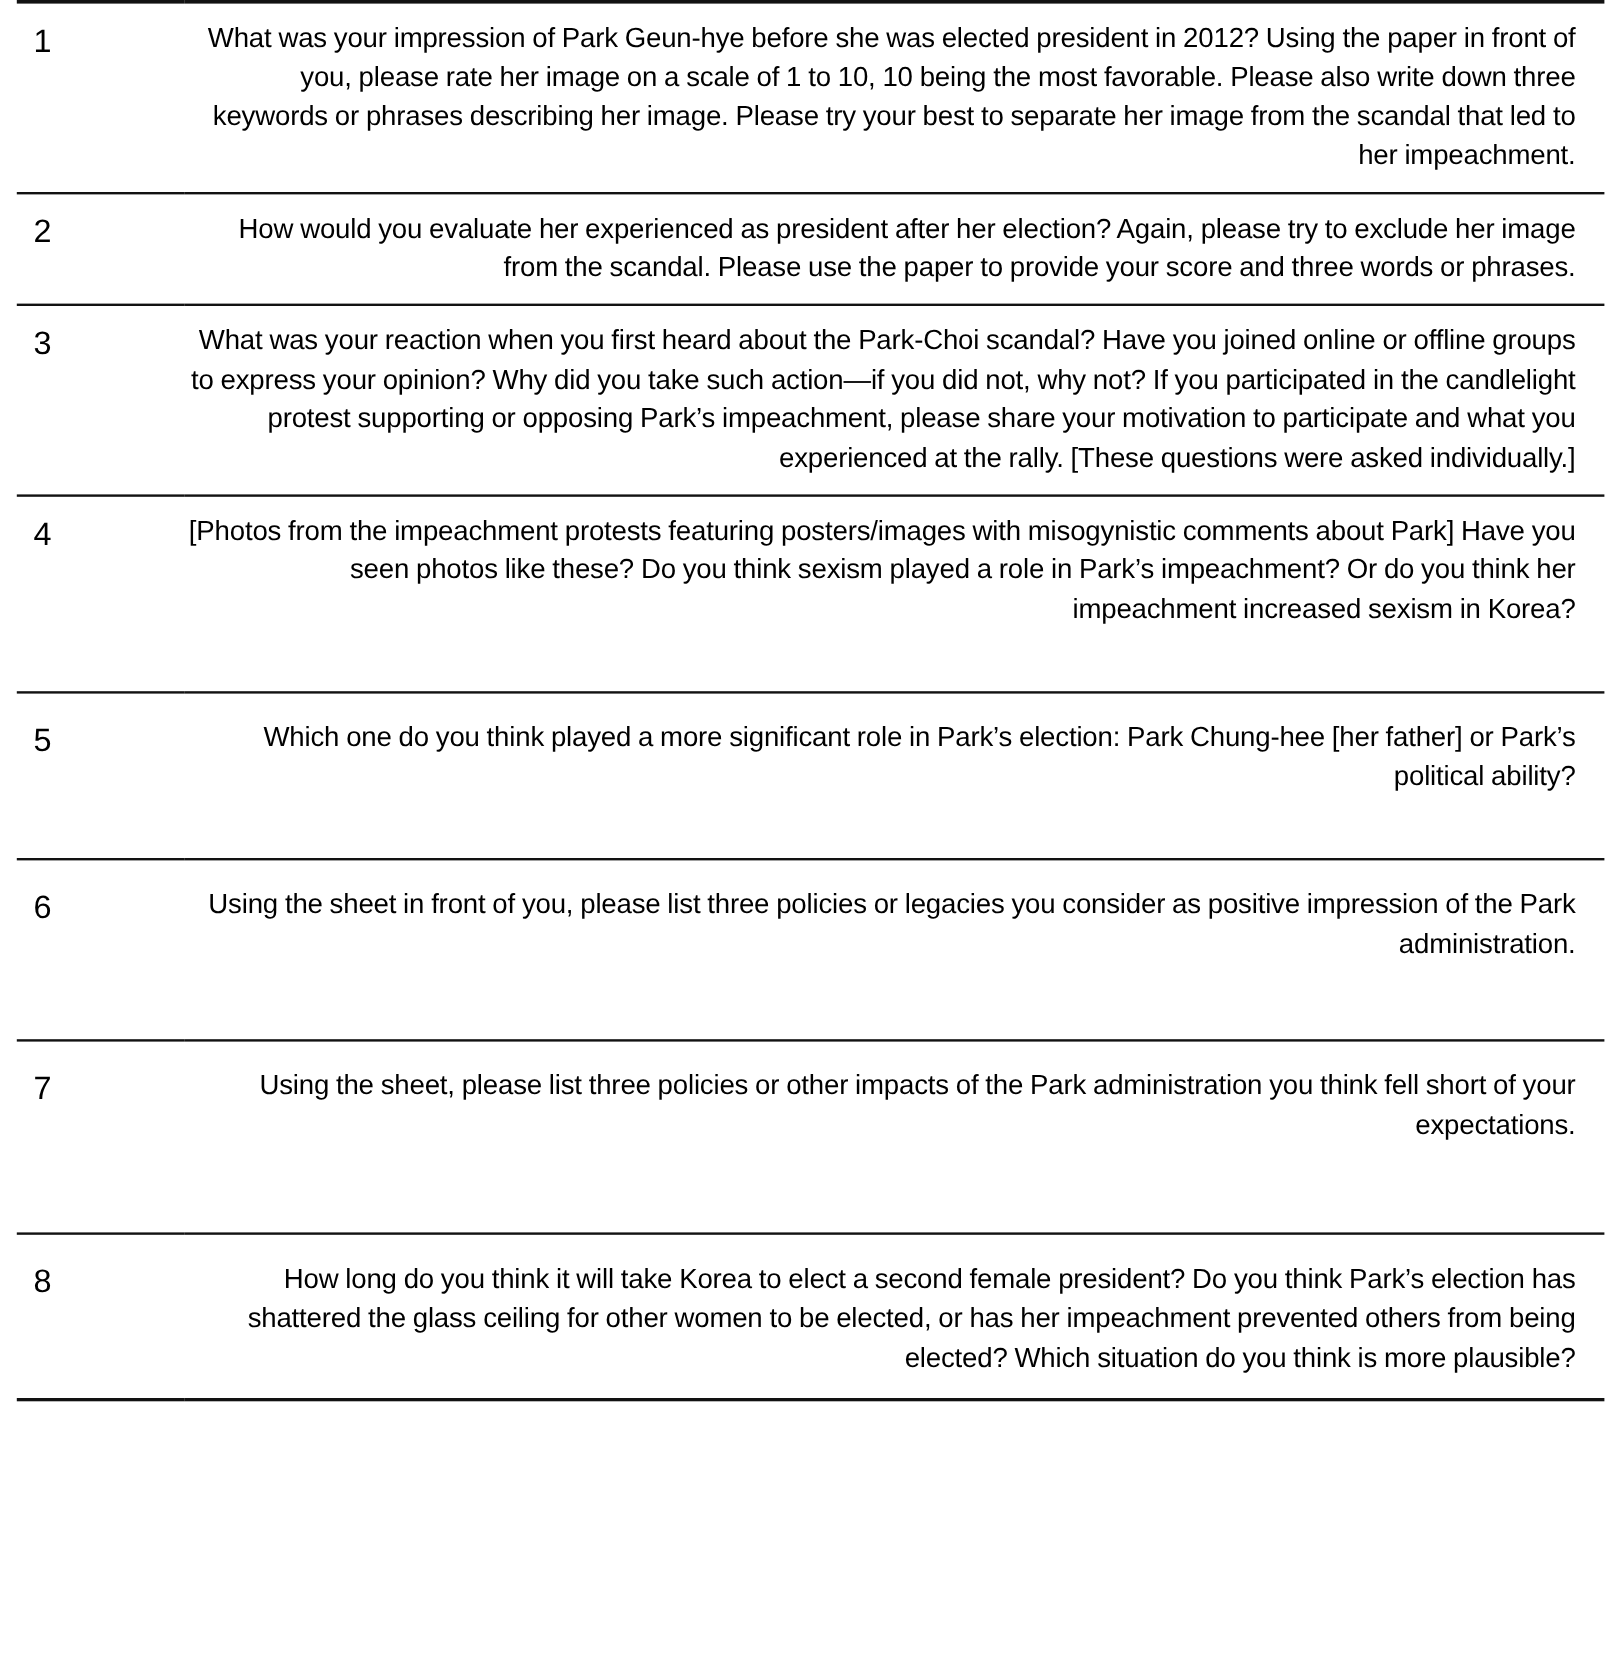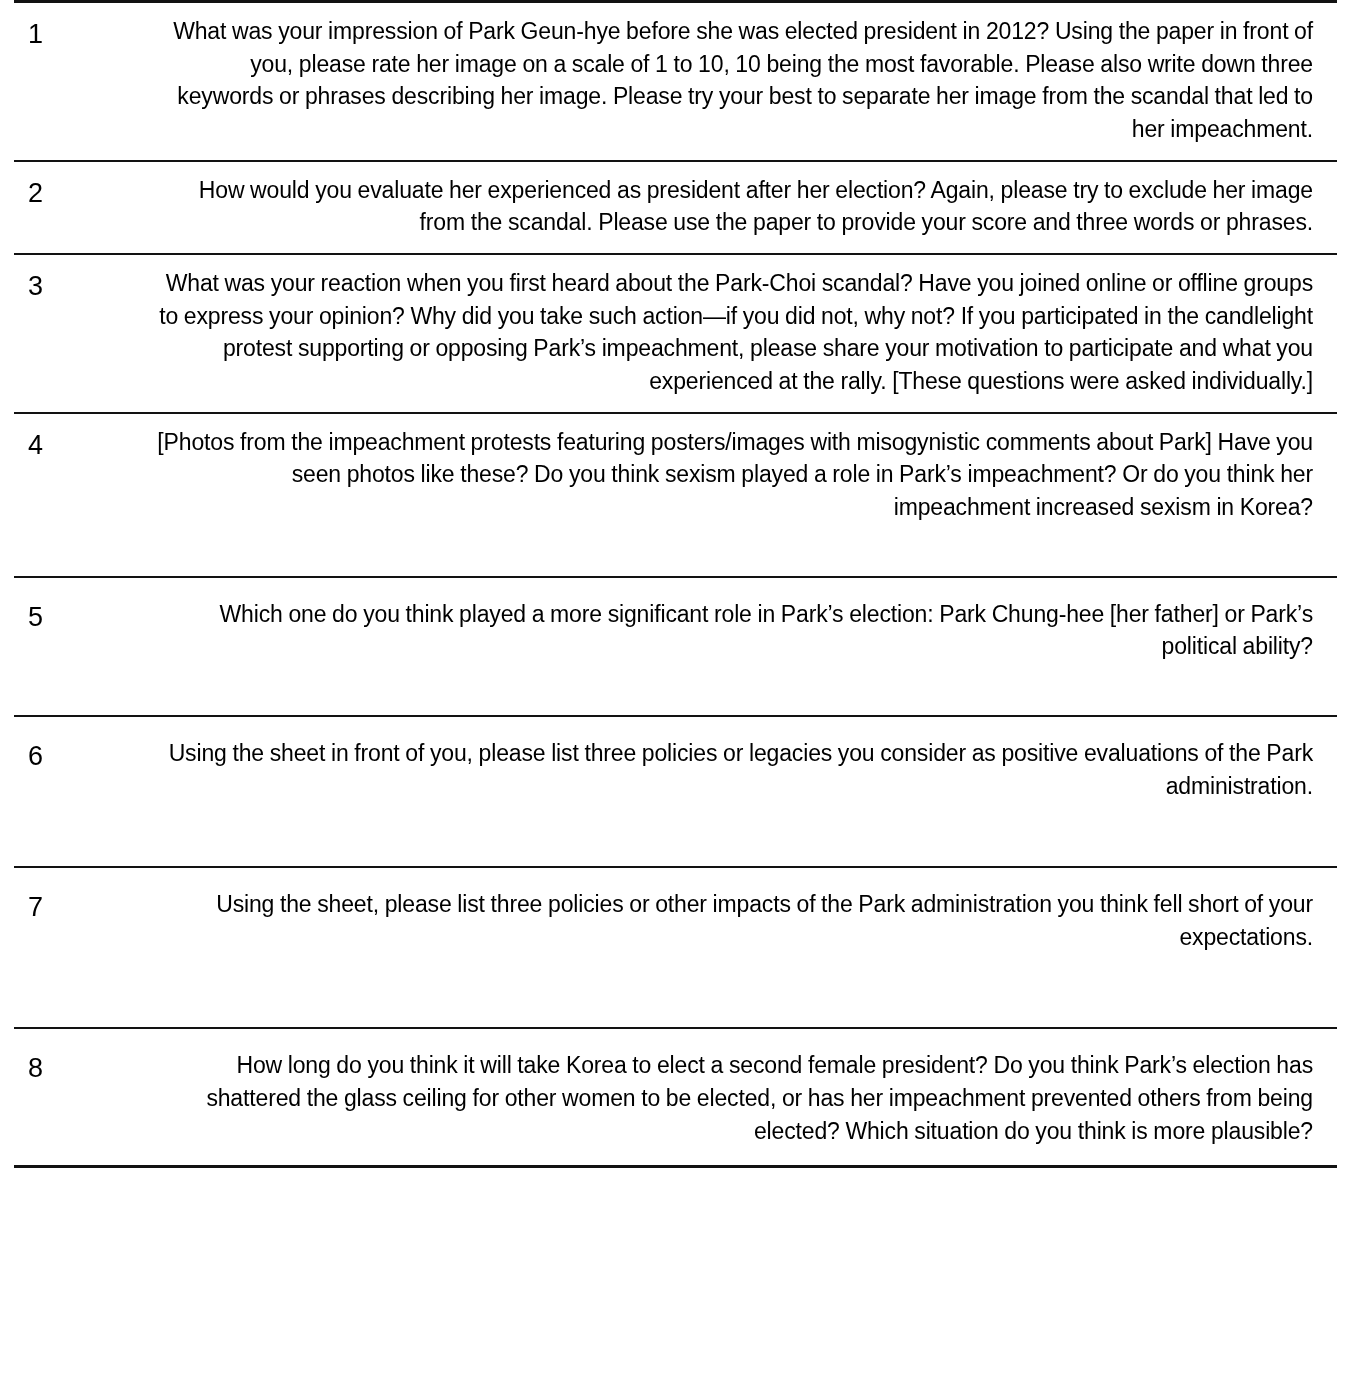--- a/index.html
+++ b/index.html
@@ -76,21 +76,21 @@
       <tr data-row="4">
         <td class="num-cell">4</td>
         <td class="text-cell">[Photos from the impeachment protests featuring posters/images with misogynistic comments about Park] Have you seen photos like these? Do you think sexism played a role in Park’s impeachment? Or do you think her impeachment increased sexism in Korea?</td>
       </tr>
       <tr data-row="5">
         <td class="num-cell">5</td>
         <td class="text-cell">Which one do you think played a more significant role in Park’s election: Park Chung-hee [her father] or Park’s political ability?</td>
       </tr>
       <tr data-row="6">
         <td class="num-cell">6</td>
-        <td class="text-cell">Using the sheet in front of you, please list three policies or legacies you consider as positive evaluations of the Park administration.</td>
+        <td class="text-cell">Using the sheet in front of you, please list three policies or legacies you consider as positive impression of the Park administration.</td>
       </tr>
       <tr data-row="7">
         <td class="num-cell">7</td>
         <td class="text-cell">Using the sheet, please list three policies or other impacts of the Park administration you think fell short of your expectations.</td>
       </tr>
       <tr data-row="8">
         <td class="num-cell">8</td>
         <td class="text-cell">How long do you think it will take Korea to elect a second female president? Do you think Park’s election has shattered the glass ceiling for other women to be elected, or has her impeachment prevented others from being elected? Which situation do you think is more plausible?</td>
       </tr>
     </tbody>

